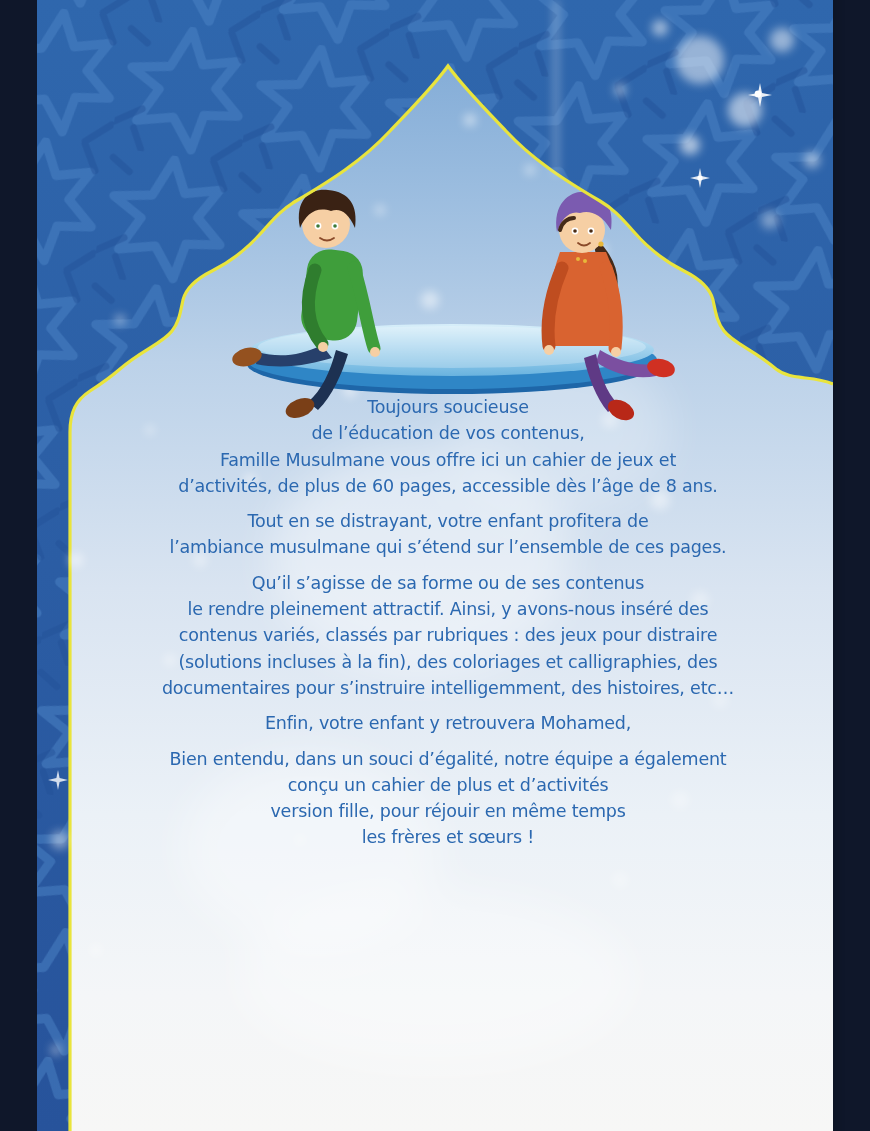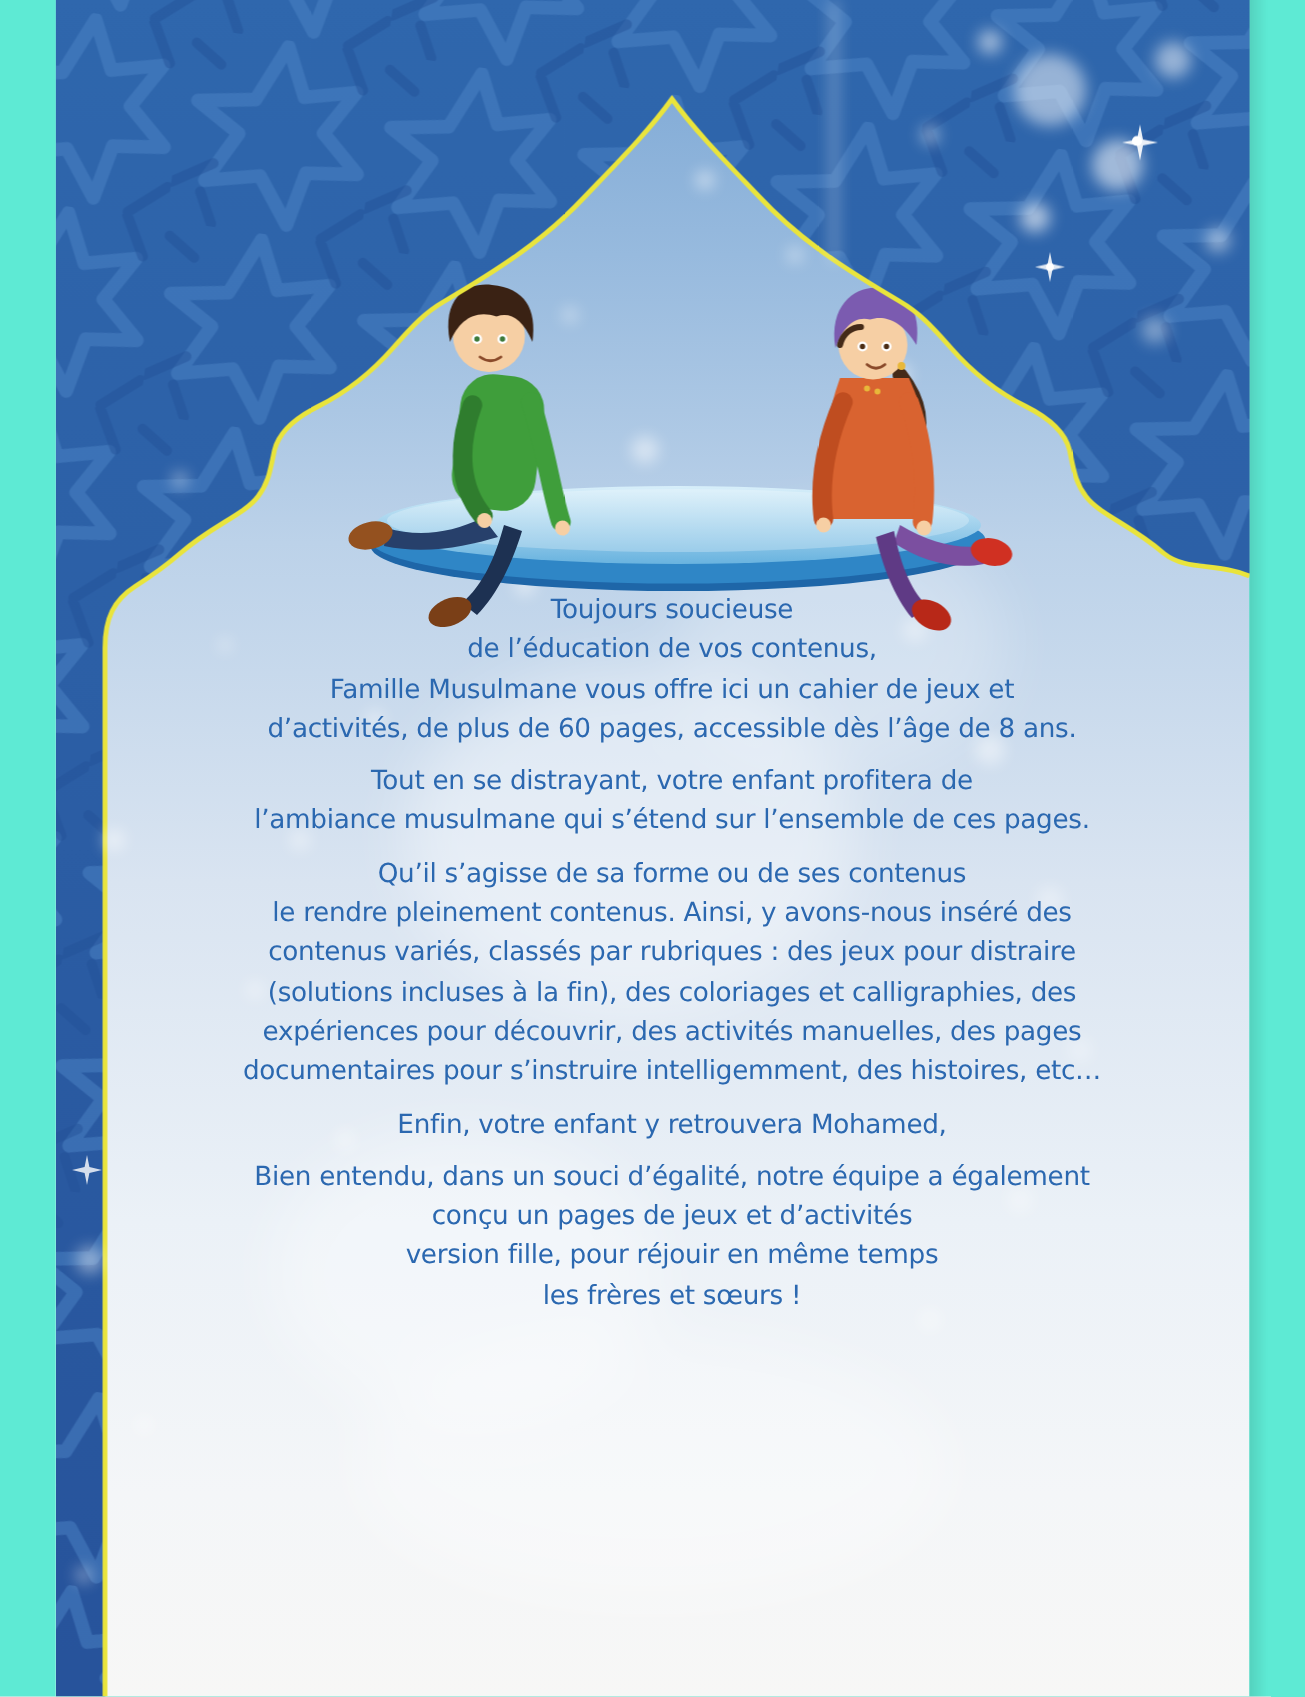--- a/index.html
+++ b/index.html
@@ -1,16 +1,16 @@
 <!DOCTYPE html>
 <html><head>
 <meta charset="utf-8">
 <style>
   html,body{margin:0;padding:0;background:#e9e9e9;}
-  .page{position:relative;width:870px;height:1131px;background:#5eead4;overflow:hidden;
+  .page{position:relative;width:870px;height:1131px;background:#0f172a;overflow:hidden;
         font-family:"DejaVu Sans",sans-serif;}
   .cover{position:absolute;left:37px;top:0;width:796px;height:1131px;}
   .cover svg.art{position:absolute;left:0;top:0;}
   .scan-shadow{position:absolute;top:0;width:12px;height:1131px;
         background:linear-gradient(90deg,rgba(0,0,0,.10),rgba(0,0,0,0));}
   
   .body-text{position:absolute;left:128px;top:394px;width:640px;text-align:center;z-index:5;}
   .para{margin:0 0 9px 0;}
   .para .line{font-size:17.5px;line-height:26.3px;letter-spacing:-0.2px;color:#2b68b0;}
   
@@ -195,32 +195,31 @@
         <div class="line">de l’éducation de vos contenus,</div>
         <div class="line">Famille Musulmane vous offre ici un cahier de jeux et</div>
         <div class="line">d’activités, de plus de 60 pages, accessible dès l’âge de 8 ans.</div>
       </div>
     <div class="para">
         <div class="line">Tout en se distrayant, votre enfant profitera de</div>
         <div class="line">l’ambiance musulmane qui s’étend sur l’ensemble de ces pages.</div>
       </div>
     <div class="para">
         <div class="line">Qu’il s’agisse de sa forme ou de ses contenus</div>
-        <div class="line">le rendre pleinement contenus. Ainsi, y avons-nous inséré des</div>
+        <div class="line">le rendre pleinement attractif. Ainsi, y avons-nous inséré des</div>
         <div class="line">contenus variés, classés par rubriques : des jeux pour distraire</div>
         <div class="line">(solutions incluses à la fin), des coloriages et calligraphies, des</div>
-        <div class="line">expériences pour découvrir, des activités manuelles, des pages</div>
         <div class="line">documentaires pour s’instruire intelligemment, des histoires, etc…</div>
       </div>
     <div class="para">
         <div class="line">Enfin, votre enfant y retrouvera Mohamed,</div>
       </div>
     <div class="para">
         <div class="line">Bien entendu, dans un souci d’égalité, notre équipe a également</div>
-        <div class="line">conçu un pages de jeux et d’activités</div>
+        <div class="line">conçu un cahier de plus et d’activités</div>
         <div class="line">version fille, pour réjouir en même temps</div>
         <div class="line">les frères et sœurs !</div>
       </div>
   </div>
 
   <div class="footer">
 
     
 
     

